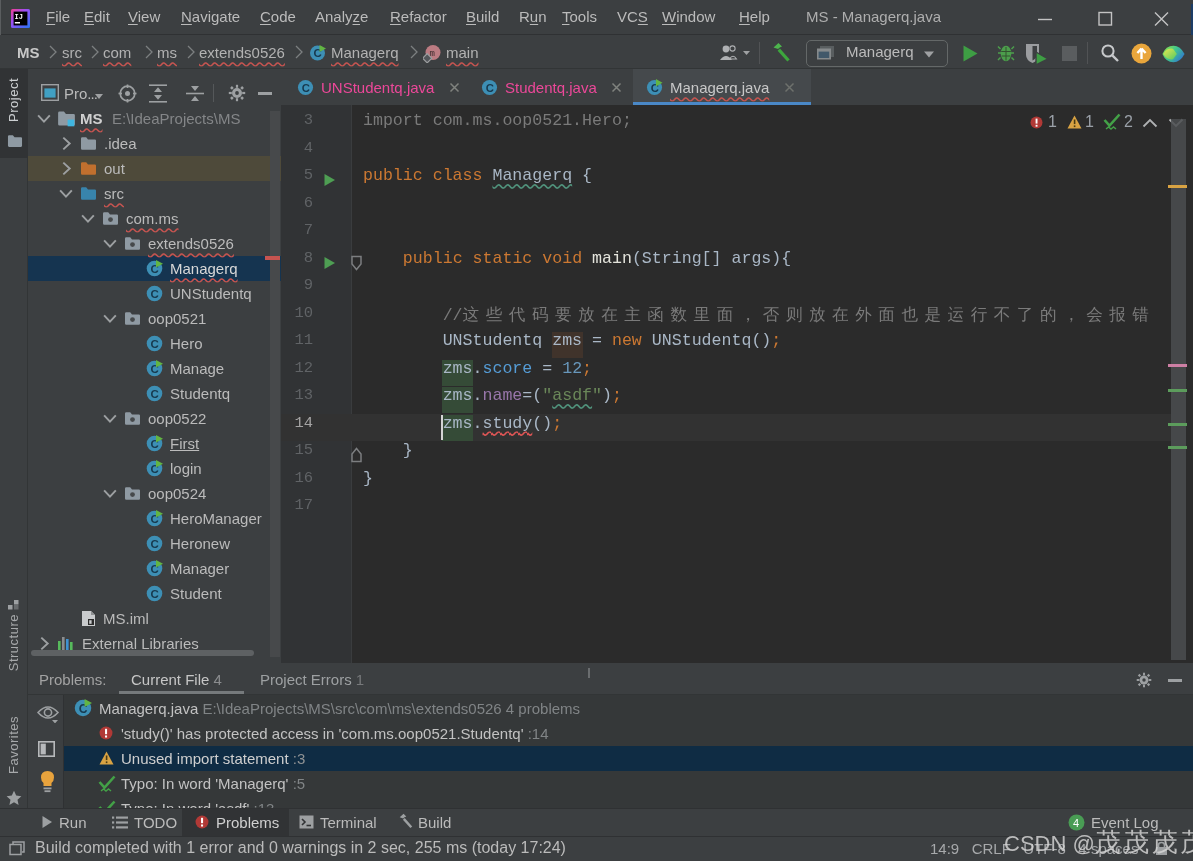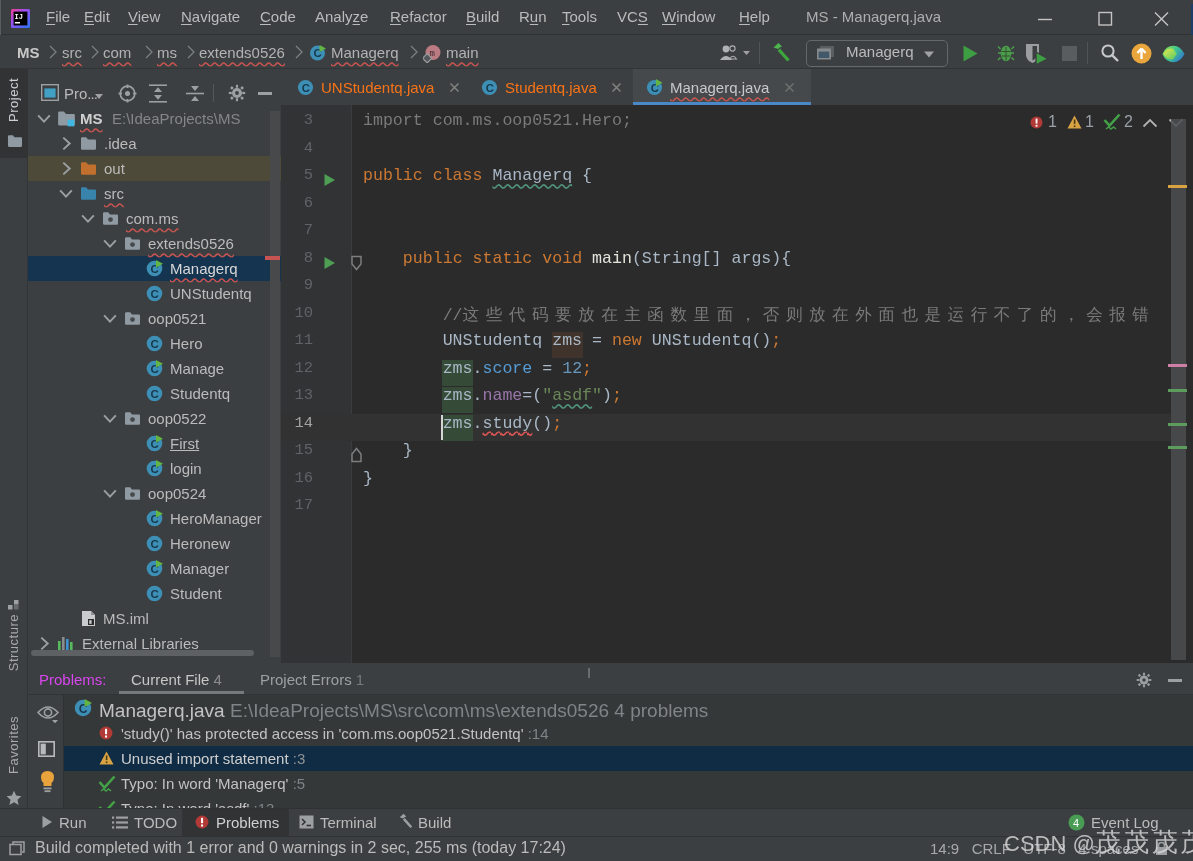--- a/index.html
+++ b/index.html
@@ -26,21 +26,21 @@
 
 .cl{position:absolute;left:82px;font:16.6px "Liberation Mono",monospace;white-space:pre;color:#a9b7c6;}
 .ln{position:absolute;font:15.5px "Liberation Mono",monospace;color:#606366;width:32px;text-align:right;left:0px;}
 .kw{color:#cc7832;}.gr{color:#7a7a7a;}.st{color:#6a8759;}.nm{color:#6897bb;}
 .fldb{color:#559cd6;}.fldp{color:#9876aa;}.sc{color:#cc7832;}
 
 .trow{position:absolute;height:25px;font-size:15px;color:#bbbbbb;line-height:25px;white-space:nowrap;}
 .ticon{position:absolute;width:17px;height:17px;top:4px;}
 svg{display:block;}
 .vtext{position:absolute;writing-mode:vertical-rl;transform:rotate(180deg);font-size:13px;color:#a7a9ab;letter-spacing:0.5px;}
-.tab{position:absolute;top:0;height:36px;font-size:15px;color:#f97316;}
+.tab{position:absolute;top:0;height:36px;font-size:15px;color:#ec4899;}
 </style></head>
 <body>
 <div class="abs" id="menubar"></div>
 
 <svg class="abs" style="left:11px;top:9px;" width="19" height="19" viewBox="0 0 19 19">
  <defs>
       <linearGradient id="ijg" x1="0" y1="0" x2="0.9" y2="1">
    <stop offset="0" stop-color="#f43e8f"></stop>
         <stop offset="0.4" stop-color="#9f4ef2"></stop>
         <stop offset="1" stop-color="#2f72f5"></stop>
@@ -561,21 +561,21 @@
   </svg>
 <span class="vtext" style="left:6px;top:614px;">Structure</span>
 <span class="vtext" style="left:6px;top:716px;">Favorites</span>
 <svg class="abs" style="left:6px;top:790px;" width="16" height="16" viewBox="0 0 16 16">
     <path d="M8 0.8 L10.2 5.6 L15.4 6.2 L11.5 9.7 L12.6 14.9 L8 12.2 L3.4 14.9 L4.5 9.7 L0.6 6.2 L5.8 5.6 Z" fill="#9da0a2"></path>
   </svg>
 <div class="abs" id="probpanel"></div>
 <div class="abs" id="probhead"></div>
 <div class="abs" id="probtools"></div>
 
-<span class="abs" style="left:39px;top:671px;font-size:15px;color:#d946ef;">Problems:</span>
+<span class="abs" style="left:39px;top:671px;font-size:15px;color:#a3a3a3;">Problems:</span>
 <div class="abs" style="left:588px;top:668px;width:2px;height:10px;background:#6a6d6f;"></div>
 <span class="abs" style="left:131px;top:671px;font-size:15px;color:#c6c6c6;text-align:right;">Current File <span style="color:#8a8c8e;">4</span></span>
 <div class="abs" style="left:119px;top:691px;width:125px;height:3px;background:#767a7c;"></div>
 <span class="abs" style="left:260px;top:671px;font-size:15px;color:#9da0a2;">Project Errors <span style="color:#77797b;">1</span></span>
 <svg class="abs" style="left:1136px;top:672px;" width="16" height="16" viewBox="0 0 18 18">
     <use href="#gear"></use>
   </svg>
 <div class="abs" style="left:1168px;top:679px;width:14px;height:3px;background:#9da0a2;"></div>
 
 <svg class="abs" style="left:37px;top:705px;" width="24" height="18" viewBox="0 0 24 18">
@@ -590,21 +590,21 @@
 <svg class="abs" style="left:39px;top:770px;" width="17" height="24" viewBox="0 0 17 24">
  <path d="M8.5 1 Q15 1 15 7.5 Q15 11 12.5 13 L12.5 16 L4.5 16 L4.5 13 Q2 11 2 7.5 Q2 1 8.5 1 Z" fill="#e8a33d"></path>
  <rect x="4.5" y="17.5" width="8" height="1.8" fill="#9da0a2"></rect>
  <rect x="5.5" y="20.3" width="6" height="1.8" fill="#9da0a2"></rect>
 </svg>
 
 <div class="abs" style="left:64px;top:746px;width:1129px;height:25px;background:#0f2c44;"></div>
 <svg class="abs" style="left:74px;top:699px;" width="18" height="18" viewBox="0 0 17 17">
     <use href="#clsr"></use>
   </svg>
-<span class="abs" style="left:99px;top:700px;font-size:19px;color:#c2c2c2;">Managerq.java  <span style="color:#808486;">E:\IdeaProjects\MS\src\com\ms\extends0526  4 problems</span></span>
+<span class="abs" style="left:99px;top:700px;font-size:15px;color:#c2c2c2;">Managerq.java  <span style="color:#808486;">E:\IdeaProjects\MS\src\com\ms\extends0526  4 problems</span></span>
 <svg class="abs" style="left:99px;top:726px;" width="14" height="14" viewBox="0 0 13 13">
     <circle cx="6.5" cy="6.5" r="6" fill="#b13936"></circle>
     <rect x="5.6" y="2.6" width="1.9" height="5" fill="#fff"></rect>
     <rect x="5.6" y="8.8" width="1.9" height="1.9" fill="#fff"></rect>
   </svg>
 <span class="abs" style="left:121px;top:725px;font-size:15px;color:#c2c2c2;">'study()' has protected access in 'com.ms.oop0521.Studentq' <span style="color:#808486;text-align:right;">:14</span></span>
 <svg class="abs" style="left:99px;top:751px;" width="15" height="14" viewBox="0 0 15 14">
     <path d="M7.5 0.5 L14.5 13.5 L0.5 13.5 Z" fill="#d9a343"></path>
     <rect x="6.8" y="4.5" width="1.6" height="4.6" fill="#4a3b13"></rect>
     <rect x="6.8" y="10.4" width="1.6" height="1.7" fill="#4a3b13"></rect>

